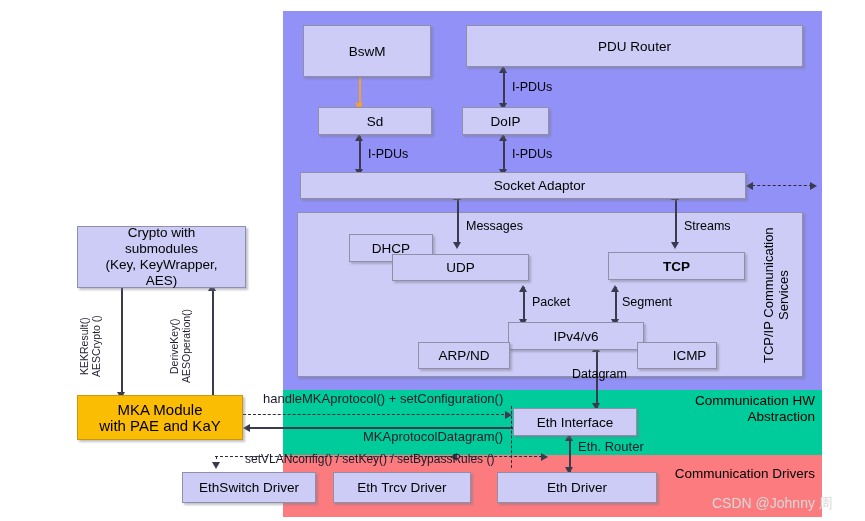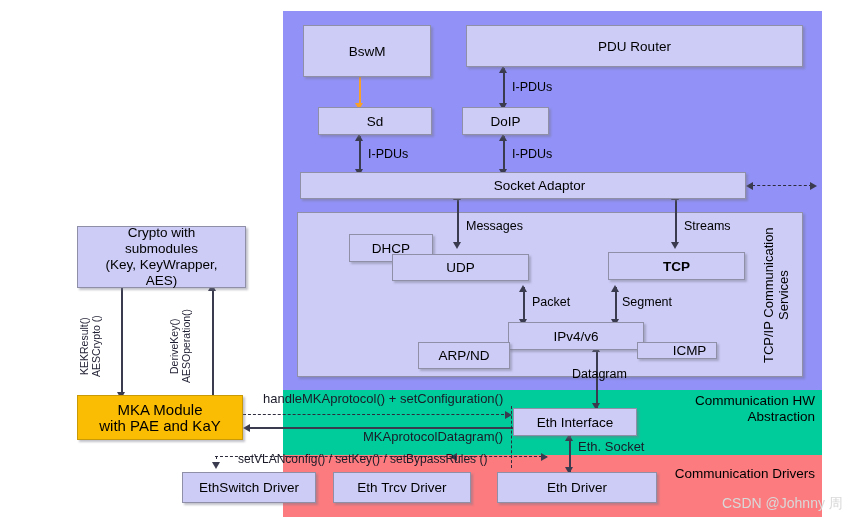--- a/index.html
+++ b/index.html
@@ -227,21 +227,21 @@
   <div class="cap" style="left:622px; top:295px;">Segment</div>
 
   <div class="ln ln-v" style="left:596px; top:349px; height:59px;"></div>
   <div class="arw arw-up" style="left:592px; top:345px;"></div>
   <div class="arw arw-down" style="left:592px; top:403px;"></div>
   <div class="cap" style="left:572px; top:367px;">Datagram</div>
 
   <div class="ln ln-v" style="left:569px; top:436px; height:36px;"></div>
   <div class="arw arw-up" style="left:565px; top:434px;"></div>
   <div class="arw arw-down" style="left:565px; top:467px;"></div>
-  <div class="cap-sm" style="left:578px; top:440px;">Eth. Socket</div>
+  <div class="cap-sm" style="left:578px; top:440px;">Eth. Router</div>
 
   <div class="ln ln-v" style="left:121px; top:288px; height:107px;"></div>
   <div class="arw arw-down" style="left:117px; top:392px;"></div>
   <div class="cap-rot" style="left:78px; top:300px; width:26px; height:92px;">KEKResult()
 AESCrypto ()</div>
 
   <div class="ln ln-v" style="left:212px; top:288px; height:107px;"></div>
   <div class="arw arw-up" style="left:208px; top:284px;"></div>
   <div class="cap-rot" style="left:168px; top:300px; width:26px; height:92px;">DeriveKey()
 AESOperation()</div>
@@ -256,21 +256,21 @@
 
   <div class="dash-v" style="left:511px; top:406px; height:62px;"></div>
 
   <div class="dash-h" style="left:215px; top:456px; width:332px;"></div>
 
   <div class="dash-v" style="left:216px; top:456px; height:9px;"></div>
   <div class="arw arw-down" style="left:212px; top:462px;"></div>
 
   <div class="arw arw-left" style="left:450px; top:453px;"></div>
   <div class="arw arw-right" style="left:541px; top:453px;"></div>
-  <div class="cap-sm" style="left:238px; top:453px; font-size:12px;">setVLANconfig() / setKey() / setBypassRules ()</div>
+  <div class="cap-sm" style="left:245px; top:453px; font-size:12px;">setVLANconfig() / setKey() / setBypassRules ()</div>
 
   <div class="box" style="left:303px; top:25px; width:128px; height:52px;">
     <span>BswM</span>
   </div>
 
   <div class="box" style="left:466px; top:25px; width:337px; height:42px;">
     <span>PDU Router</span>
   </div>
 
   <div class="box" style="left:318px; top:107px; width:114px; height:28px;">
@@ -298,21 +298,21 @@
   </div>
 
   <div class="box" style="left:508px; top:322px; width:136px; height:28px;">
     <span>IPv4/v6</span>
   </div>
 
   <div class="box" style="left:418px; top:342px; width:92px; height:27px;">
     <span>ARP/ND</span>
   </div>
 
-  <div class="box" style="left:637px; top:342px; width:80px; height:17px;padding-left:28px;">
+  <div class="box" style="left:637px; top:342px; width:80px; height:27px;padding-left:28px;">
     <span>ICMP</span>
   </div>
 
   <div class="box multiline box-crypto" style="left:77px; top:226px; width:169px; height:62px;">
     <span>Crypto with
 submodules
 (Key, KeyWrapper,
 AES)</span>
   </div>
 
@@ -330,15 +330,15 @@
   </div>
 
   <div class="box" style="left:333px; top:472px; width:138px; height:31px;">
     <span>Eth Trcv Driver</span>
   </div>
 
   <div class="box" style="left:497px; top:472px; width:160px; height:31px;">
     <span>Eth Driver</span>
   </div>
 
-  <div class="watermark" style="left:712px; top:495px;margin-left:10px;">CSDN @Johnny 周</div>
+  <div class="watermark" style="left:712px; top:495px;">CSDN @Johnny 周</div>
 
 </div>
 
 </body></html>

